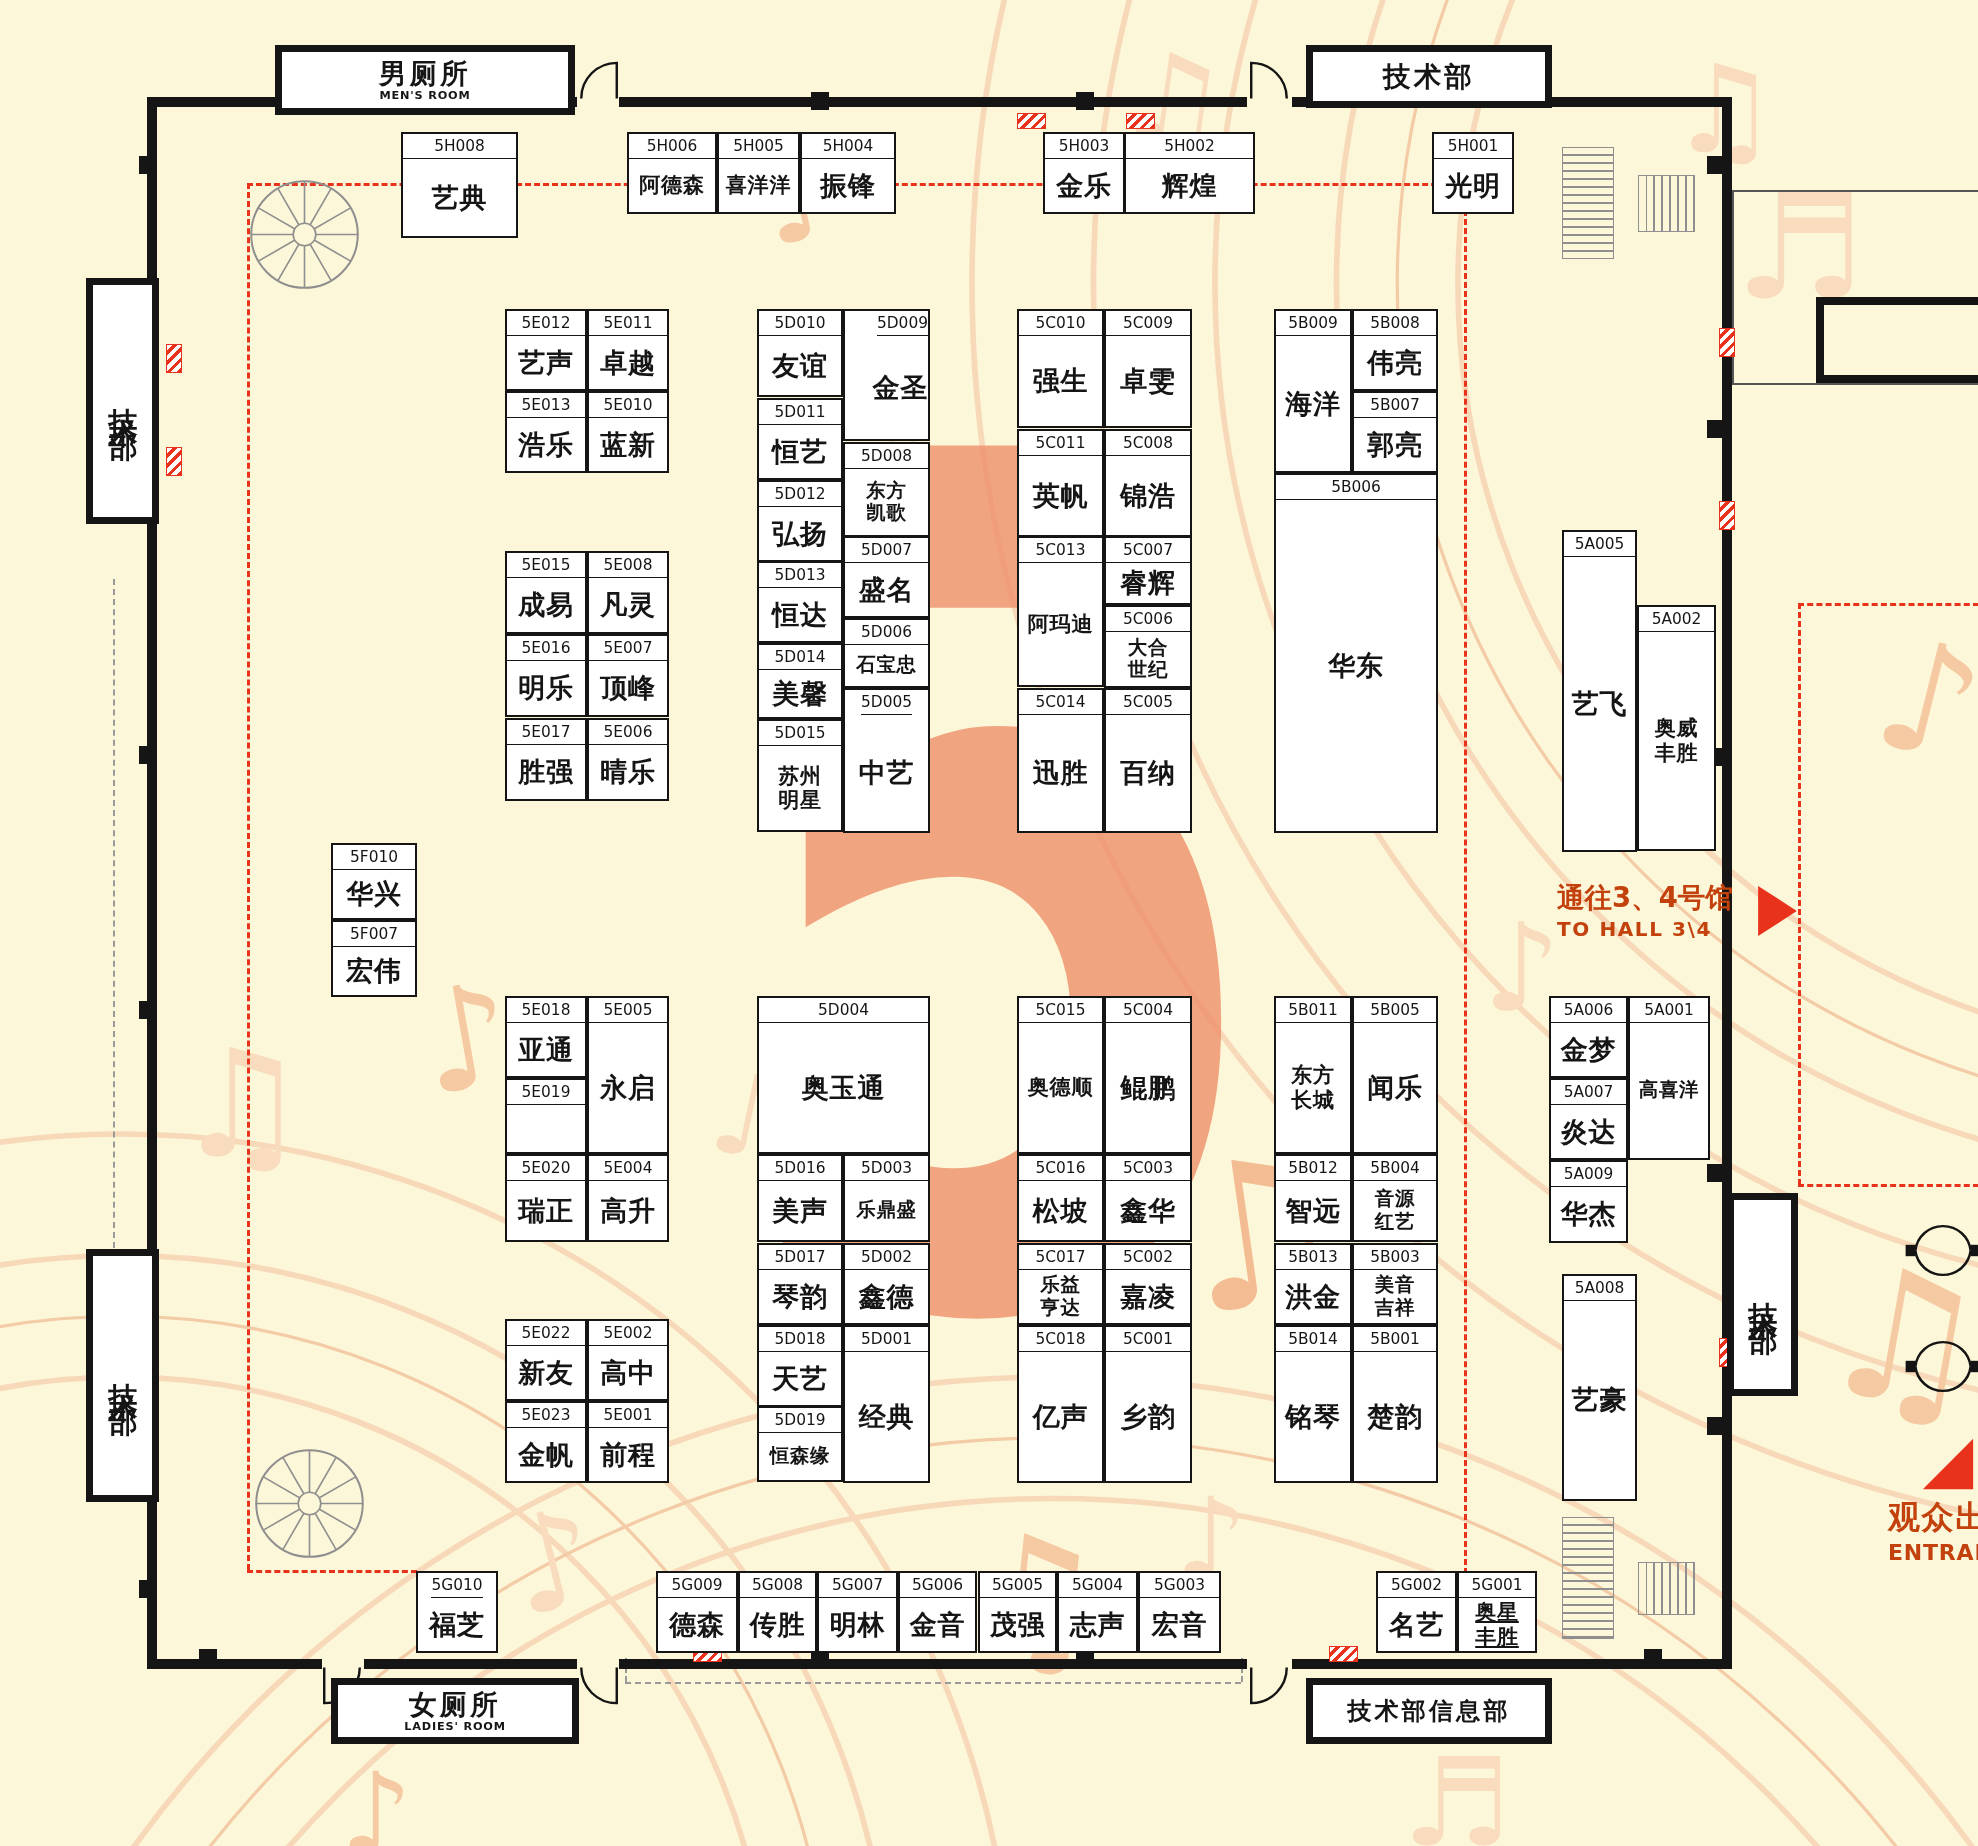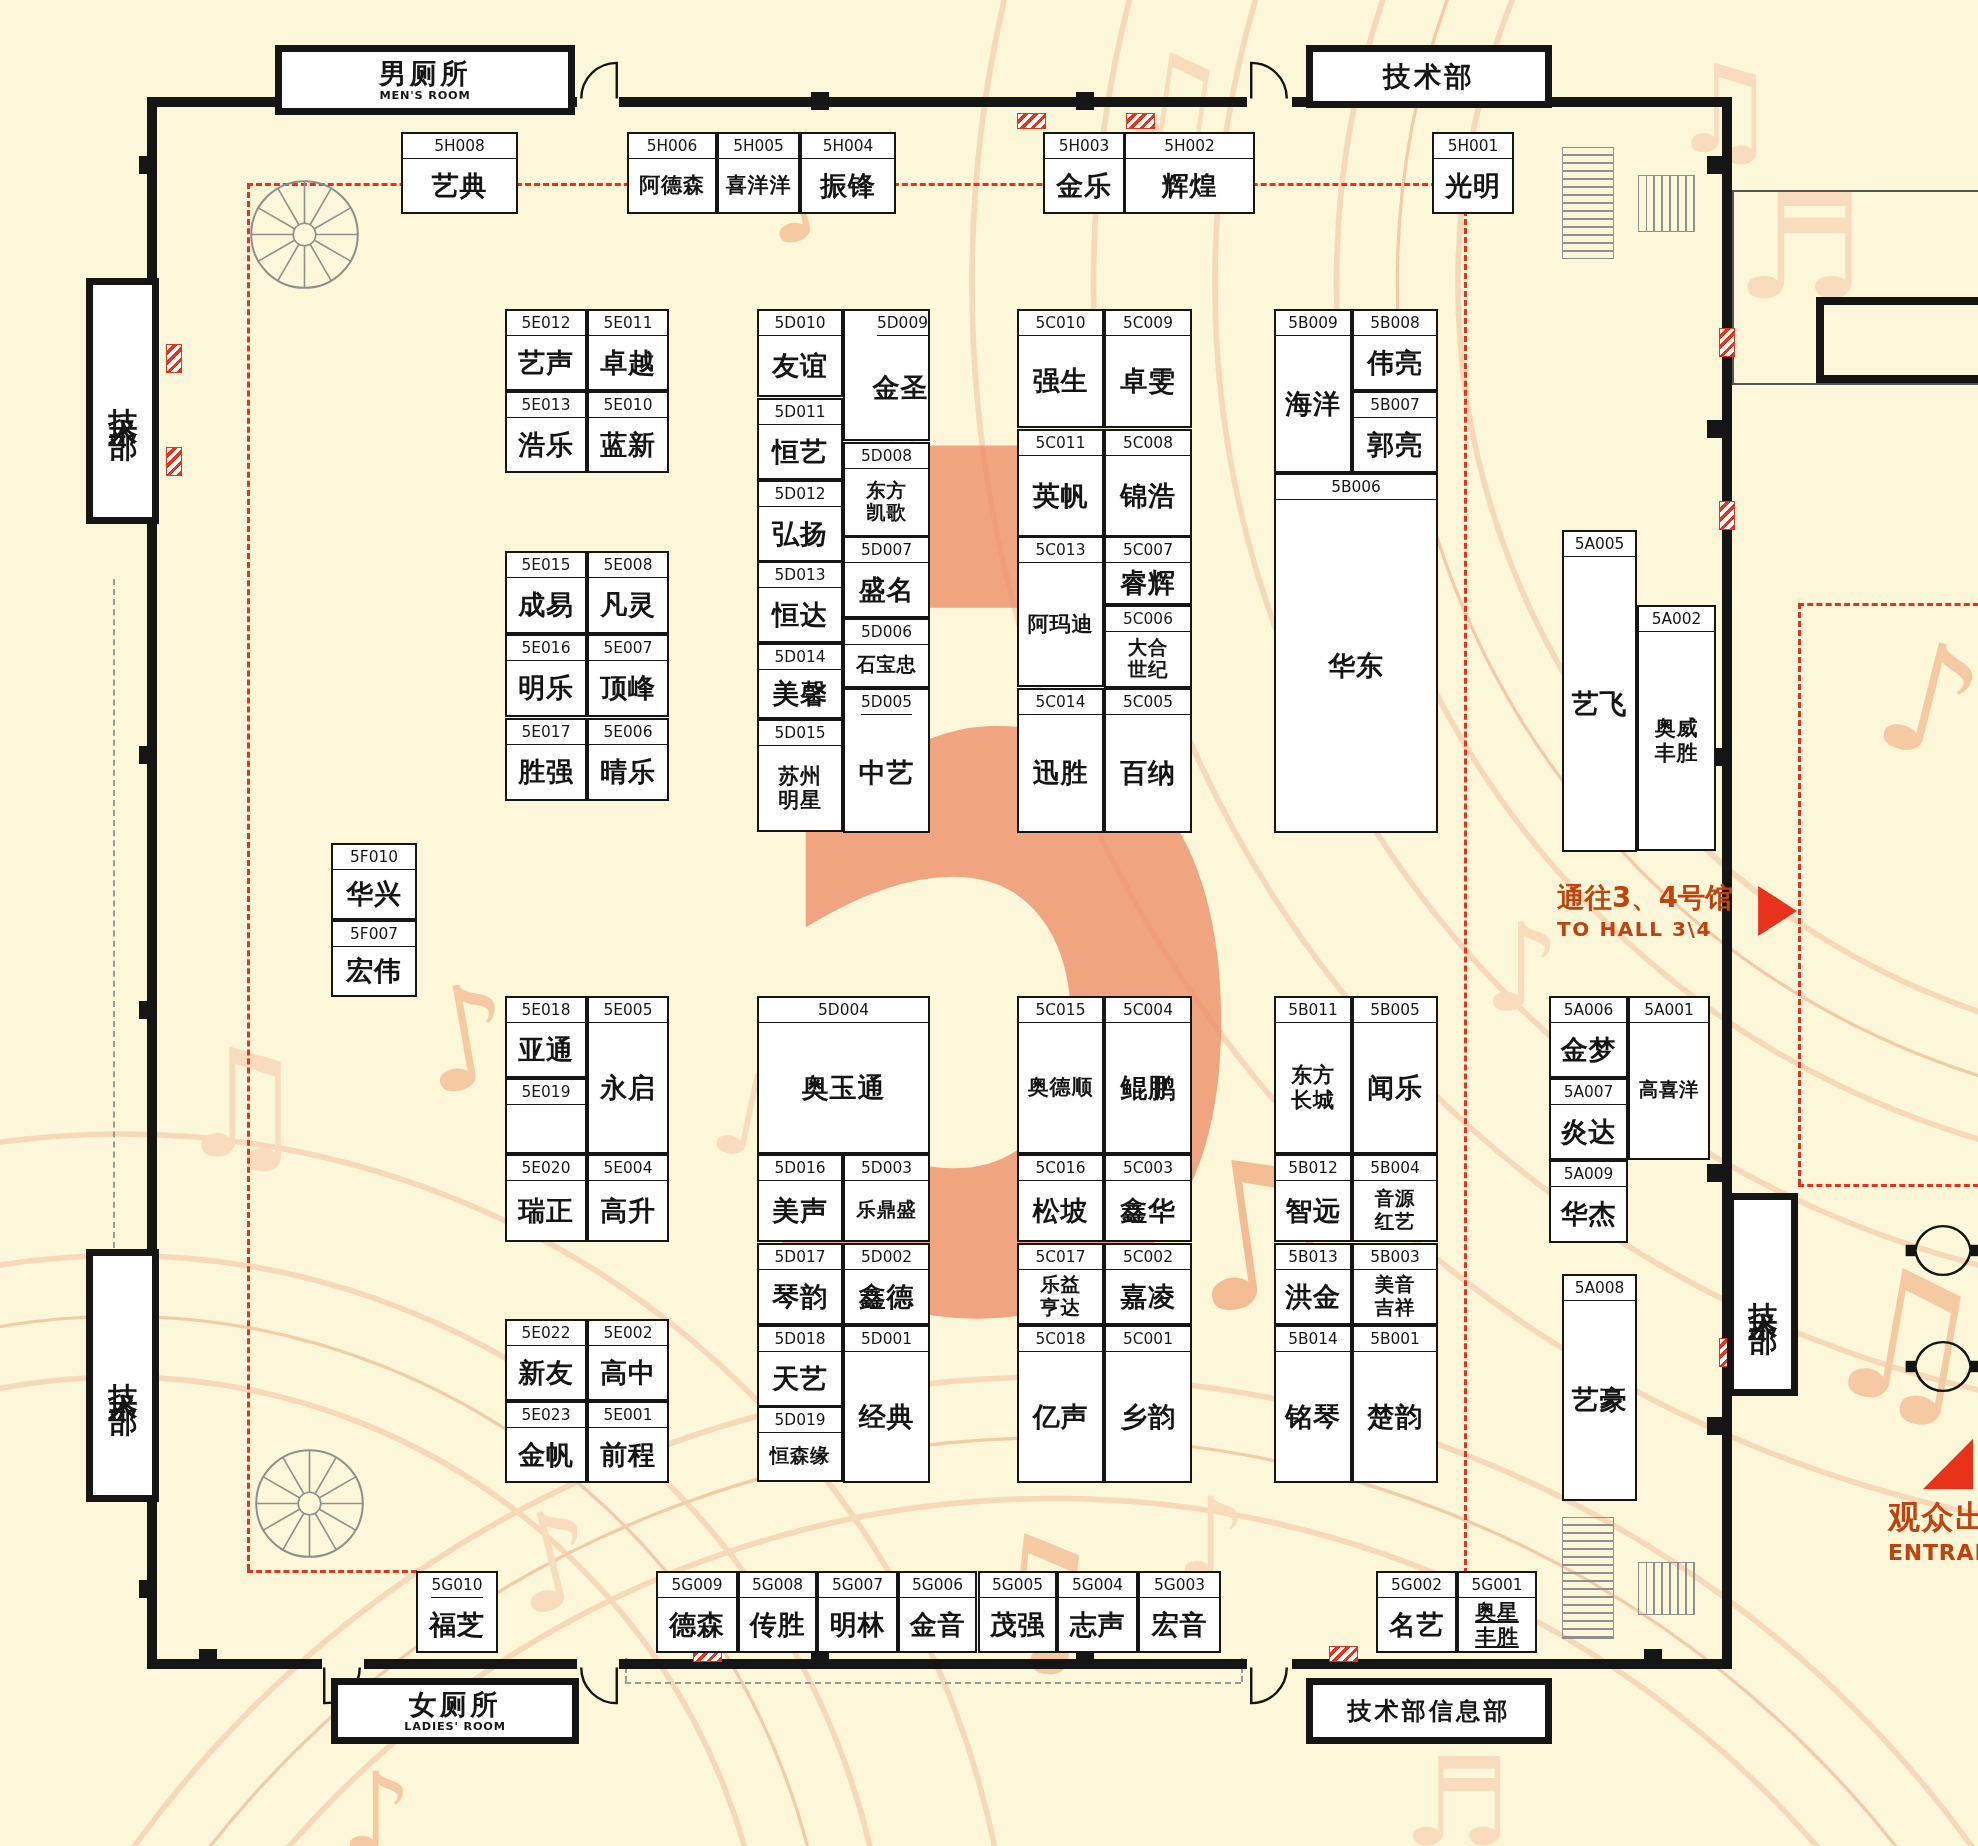--- a/index.html
+++ b/index.html
@@ -116,21 +116,21 @@
     <div class="dash-red v" style="left: 1464px; top: 183px; height: 1445px;"></div>
     <div class="dash-red h" style="left: 1798px; top: 603px; width: 181px;"></div>
     <div class="dash-red v" style="left: 1798px; top: 603px; height: 582px;"></div>
     <div class="dash-red h" style="left: 1798px; top: 1184px; width: 181px;"></div>
     <div class="dash-gray v" style="left: 113px; top: 579px; height: 669px;"></div>
     <div class="dash-gray h" style="left: 625px; top: 1682px; width: 616px;"></div>
     <div class="dash-gray v" style="left: 625px; top: 1658px; height: 24px;"></div>
     <div class="dash-gray v" style="left: 1241px; top: 1658px; height: 24px;"></div>
   </div>
 <div id="booths">
-    <div class="booth" style="left: 401px; top: 132px; width: 117px; height: 82px;">
+    <div class="booth" style="left: 401px; top: 132px; width: 117px; height: 106px;">
       <div class="bid">5H008</div>
       <div class="bname">艺典</div>
     </div>
     <div class="booth" style="left: 627px; top: 132px; width: 90px; height: 82px;">
       <div class="bid">5H006</div>
       <div class="bname" style="font-size: 21px;">阿德森</div>
     </div>
     <div class="booth" style="left: 717px; top: 132px; width: 83px; height: 82px;">
       <div class="bid">5H005</div>
       <div class="bname" style="font-size: 21px;">喜洋洋</div>

